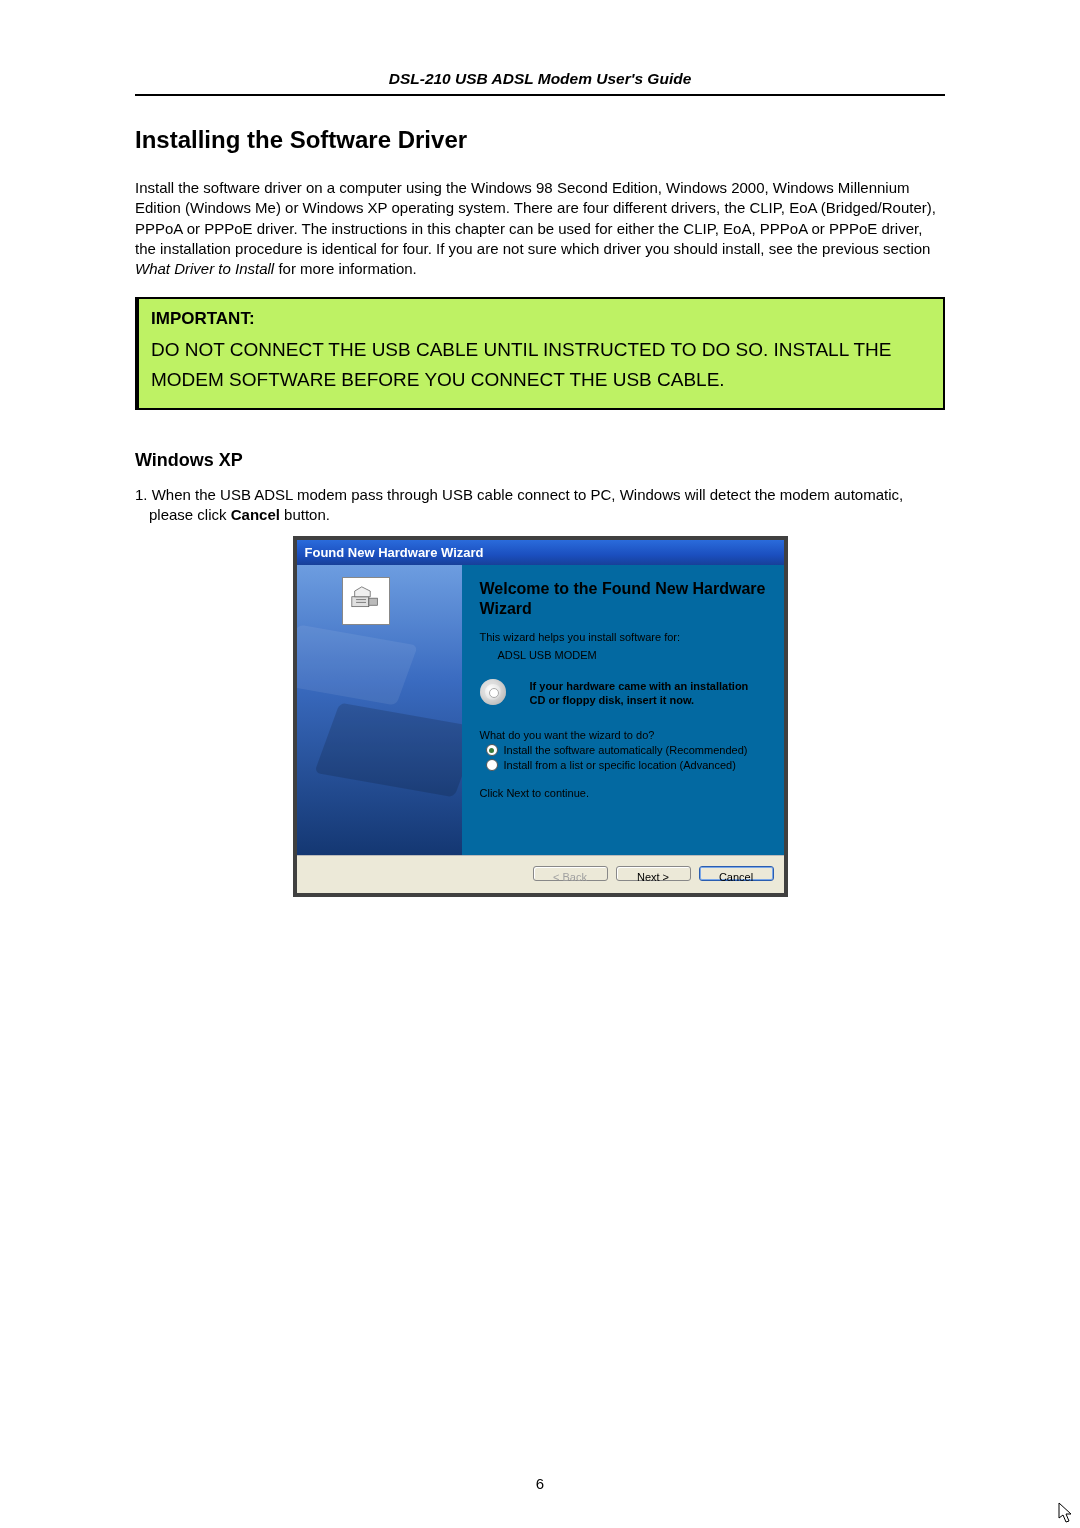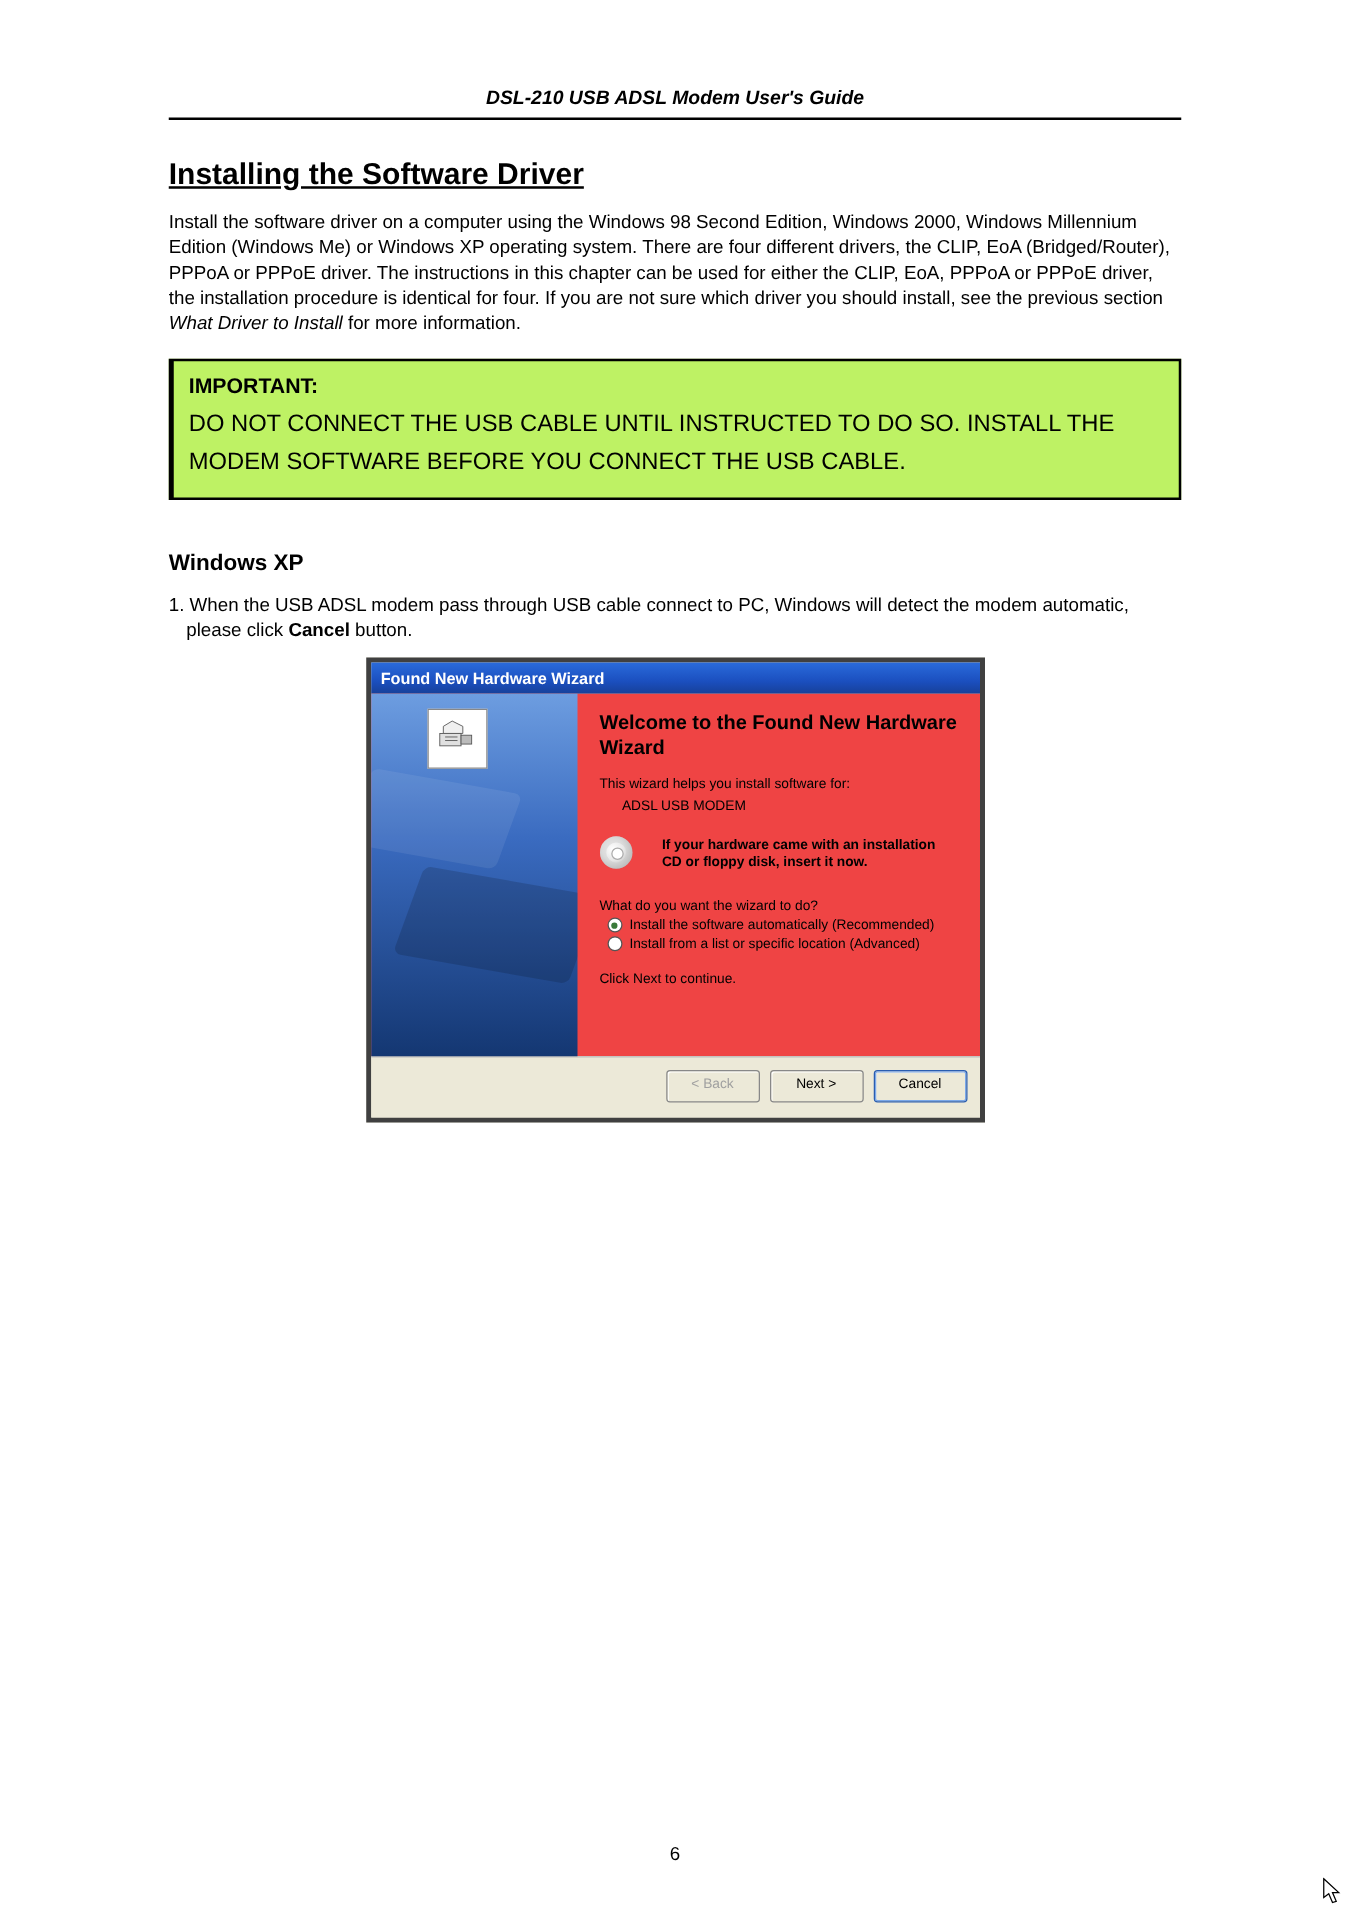--- a/index.html
+++ b/index.html
@@ -19,22 +19,21 @@
     font-weight: bold;
     font-size: 15.5px;
     text-align: center;
     padding-bottom: 6px;
     border-bottom: 2px solid #000;
     margin-bottom: 30px;
   }
   .h1 {
     font-size: 24px;
     font-weight: bold;
-    margin-bottom: 14px;
-    text-decoration: underline;
+    margin-bottom: 24px;
   }
   .para {
     font-size: 15px;
     line-height: 1.35;
     margin-bottom: 18px;
   }
   .para .italic { font-style: italic; }
   .important-box {
     background: #bef264;
     border: 2px solid #000;
@@ -79,21 +78,21 @@
   }
   .wizard-titlebar {
     background: linear-gradient(to bottom, #2a6bdb, #1b4fbf 60%, #174099);
     color: #fff;
     font-weight: bold;
     font-size: 13px;
     padding: 5px 8px;
   }
   .wizard-body {
     display: flex;
-    background: #ef4444;
+    background: #0369a1;
     height: 290px;
   }
   .wizard-side {
     width: 165px;
     background: linear-gradient(to bottom, #6d9de0 0%, #3a6bc0 40%, #143772 100%);
     position: relative;
     overflow: hidden;
   }
   .side-icon {
     position: absolute;
@@ -164,21 +163,21 @@
   .wizard-footer {
     border-top: 1px solid #bbb;
     background: #ece9d8;
     padding: 10px 10px 12px 10px;
     display: flex;
     justify-content: flex-end;
     gap: 8px;
   }
   .wbtn {
     min-width: 75px;
-    height: 26px;
+    height: 15px;
     font-size: 11px;
     font-family: Tahoma, Arial, sans-serif;
     background: #ece9d8;
     border: 1px solid #888;
     border-radius: 3px;
     text-align: center;
     line-height: 21px;
     box-shadow: inset 1px 1px 0 #fff;
   }
   .wbtn.disabled { color: #a0a0a0; }

